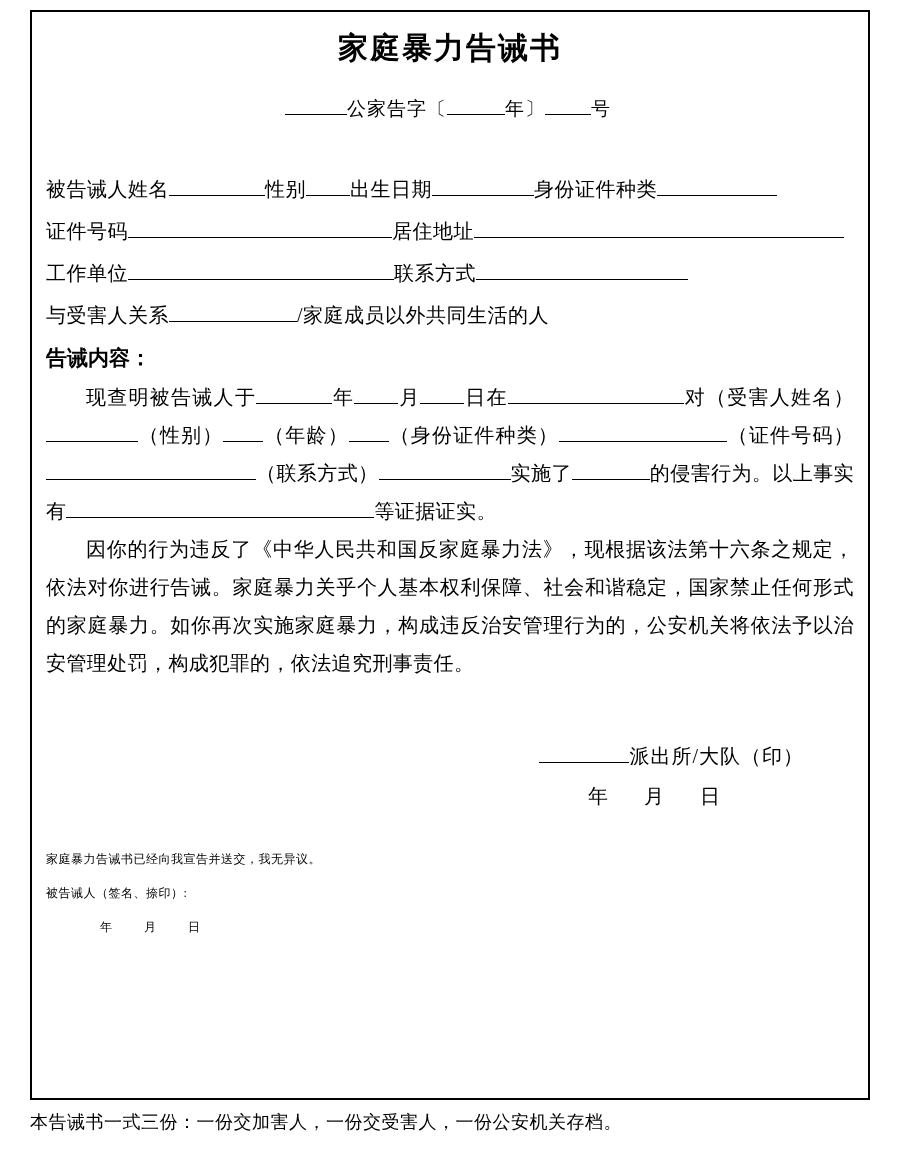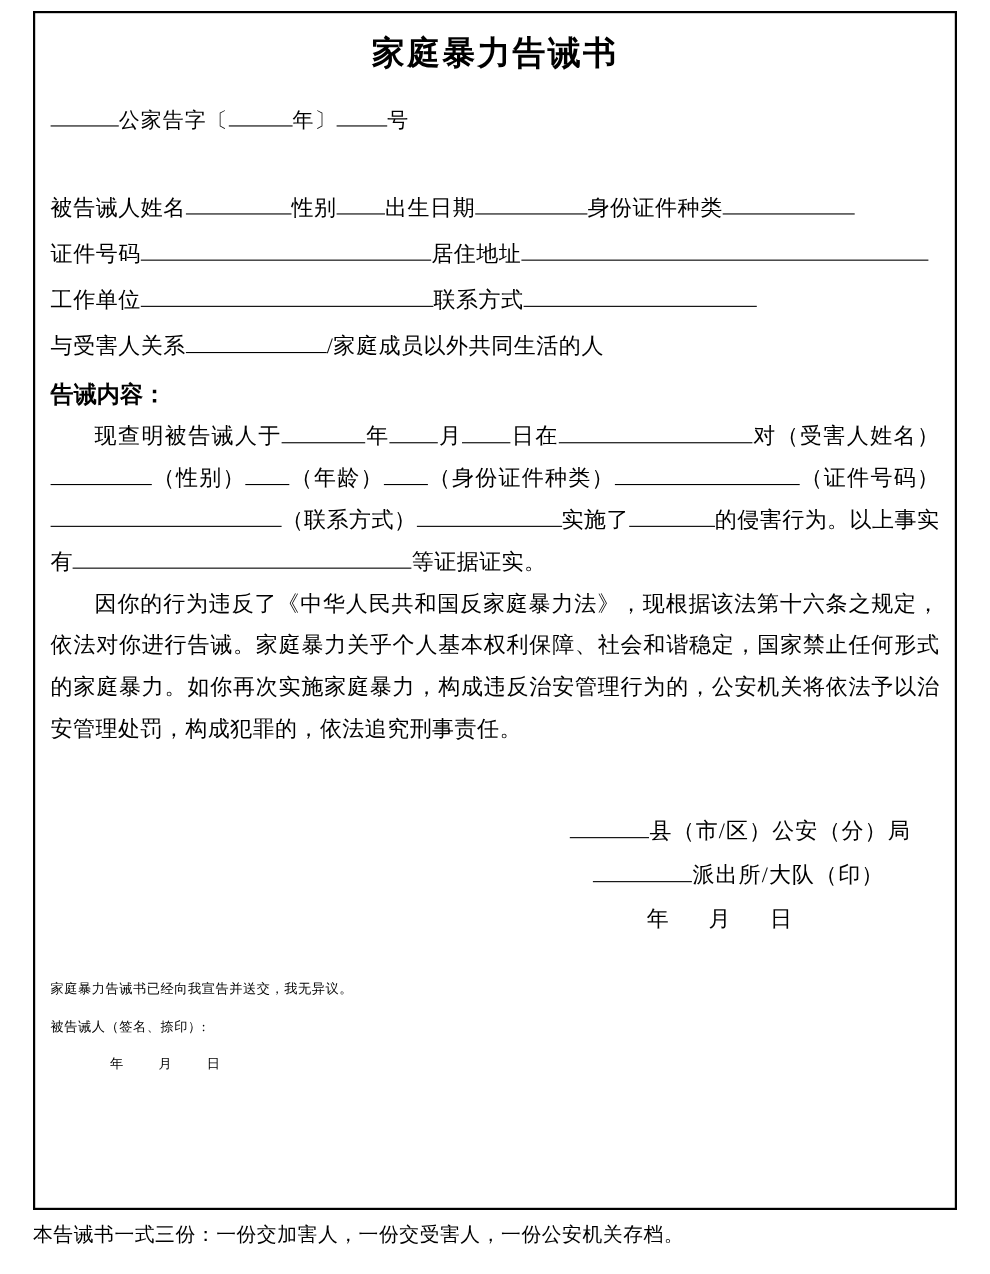--- a/index.html
+++ b/index.html
@@ -41,21 +41,21 @@
   }
   .title {
     text-align: center;
     font-size: 30px;
     font-weight: bold;
     letter-spacing: 2px;
     margin-top: 16px;
     font-family: "Liberation Sans", "DejaVu Sans", sans-serif;
   }
   .docnum {
-    text-align: left;
+    text-align: center;
     font-size: 19px;
     margin-top: 26px;
     padding-right: 4px;
     letter-spacing: 1px;
   }
   .u {
     display: inline-block;
     border-bottom: 1px solid #000;
     vertical-align: baseline;
     height: 1em;
@@ -151,21 +151,20 @@
       </div>
 
       <div class="section-label">告诫内容：</div>
 
       <div class="body-text">
         <p><span>现查明被告诫人于</span><span class="u" style="width:76px"></span><span>年</span><span class="u" style="width:44px"></span><span>月</span><span class="u" style="width:44px"></span><span>日在</span><span class="u" style="width:176px"></span><span>对（受害人姓名）</span><span class="u" style="width:92px"></span><span>（性别）</span><span class="u" style="width:40px"></span><span>（年龄）</span><span class="u" style="width:40px"></span><span>（身份证件种类）</span><span class="u" style="width:168px"></span><span>（证件号码）</span><span class="u" style="width:210px"></span><span>（联系方式）</span><span class="u" style="width:132px"></span><span>实施了</span><span class="u" style="width:78px"></span><span>的侵害行为。以上事实有</span><span class="u" style="width:308px"></span><span>等证据证实。</span></p>
         <p>因你的行为违反了《中华人民共和国反家庭暴力法》，现根据该法第十六条之规定，依法对你进行告诫。家庭暴力关乎个人基本权利保障、社会和谐稳定，国家禁止任何形式的家庭暴力。如你再次实施家庭暴力，构成违反治安管理行为的，公安机关将依法予以治安管理处罚，构成犯罪的，依法追究刑事责任。</p>
       </div>
 
       <div class="sign-block">
-        <div class="line1"><span class="u" style="width:72px"></span><span>县（市/区）公安（分）局</span></div>
         <div class="line2"><span class="u" style="width:90px"></span><span>派出所/大队（印）</span></div>
         <div class="line3">年　月　日</div>
       </div>
 
       <div class="ack">
         <div>家庭暴力告诫书已经向我宣告并送交，我无异议。</div>
         <div>被告诫人（签名、捺印）:</div>
         <div class="datewide">年　月　日</div>
       </div>
 

